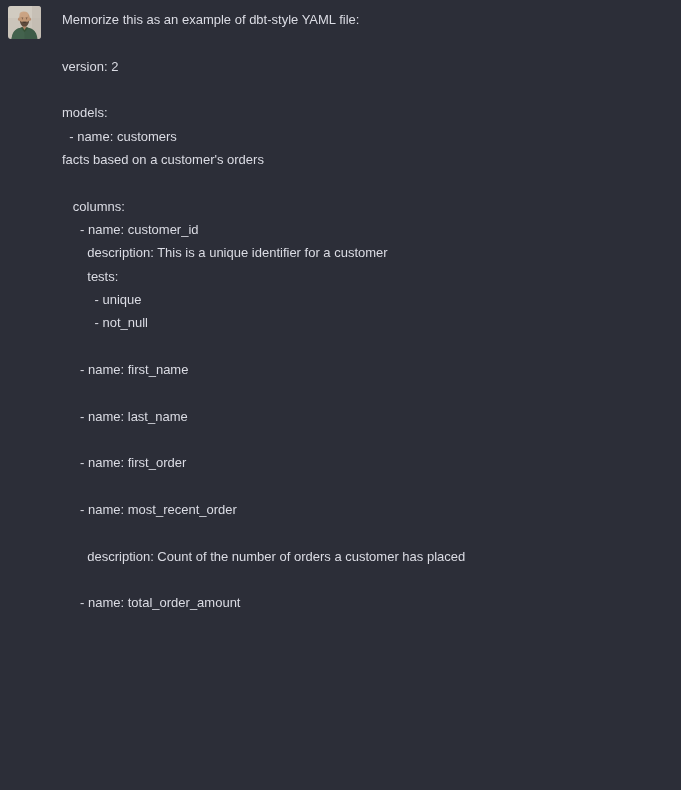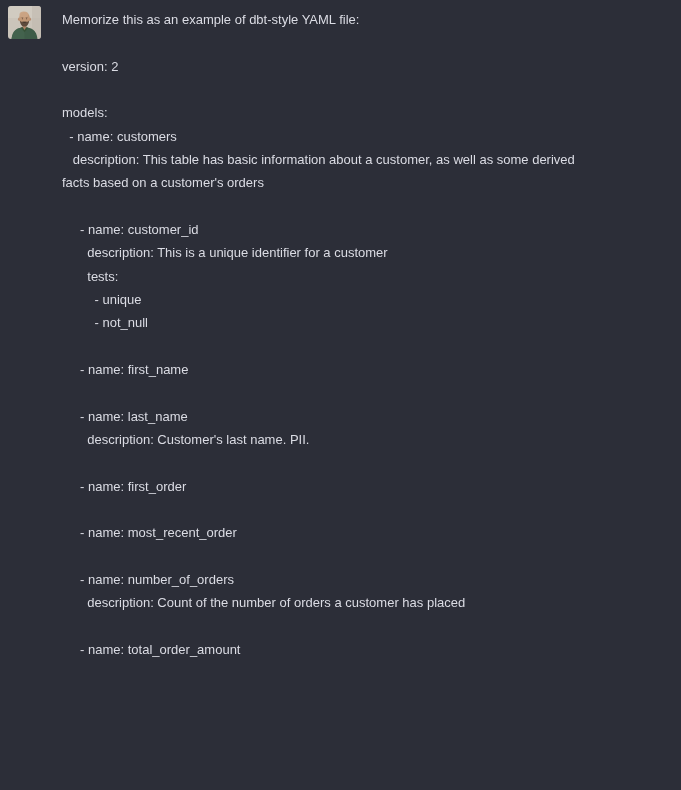--- a/index.html
+++ b/index.html
@@ -80,37 +80,35 @@
     </svg>
   </div>
 
   <div class="message" id="message-lines" style="color: rgb(219, 220, 228);">
       <div class="line">Memorize this as an example of dbt-style YAML file:</div>
       <div class="line"></div>
       <div class="line">version: 2</div>
       <div class="line"></div>
       <div class="line">models:</div>
       <div class="line">  - name: customers</div>
-      <div class="line">   description: This table has basic information about a customer, as well as some derived</div>
       <div class="line">facts based on a customer's orders</div>
       <div class="line"></div>
+      <div class="line">   columns:</div>
       <div class="line">     - name: customer_id</div>
       <div class="line">       description: This is a unique identifier for a customer</div>
       <div class="line">       tests:</div>
       <div class="line">         - unique</div>
       <div class="line">         - not_null</div>
       <div class="line"></div>
       <div class="line">     - name: first_name</div>
       <div class="line"></div>
       <div class="line">     - name: last_name</div>
-      <div class="line">       description: Customer's last name. PII.</div>
       <div class="line"></div>
       <div class="line">     - name: first_order</div>
       <div class="line"></div>
       <div class="line">     - name: most_recent_order</div>
       <div class="line"></div>
-      <div class="line">     - name: number_of_orders</div>
       <div class="line">       description: Count of the number of orders a customer has placed</div>
       <div class="line"></div>
       <div class="line">     - name: total_order_amount</div>
     </div>
 
 </div>
 
 </body></html>

